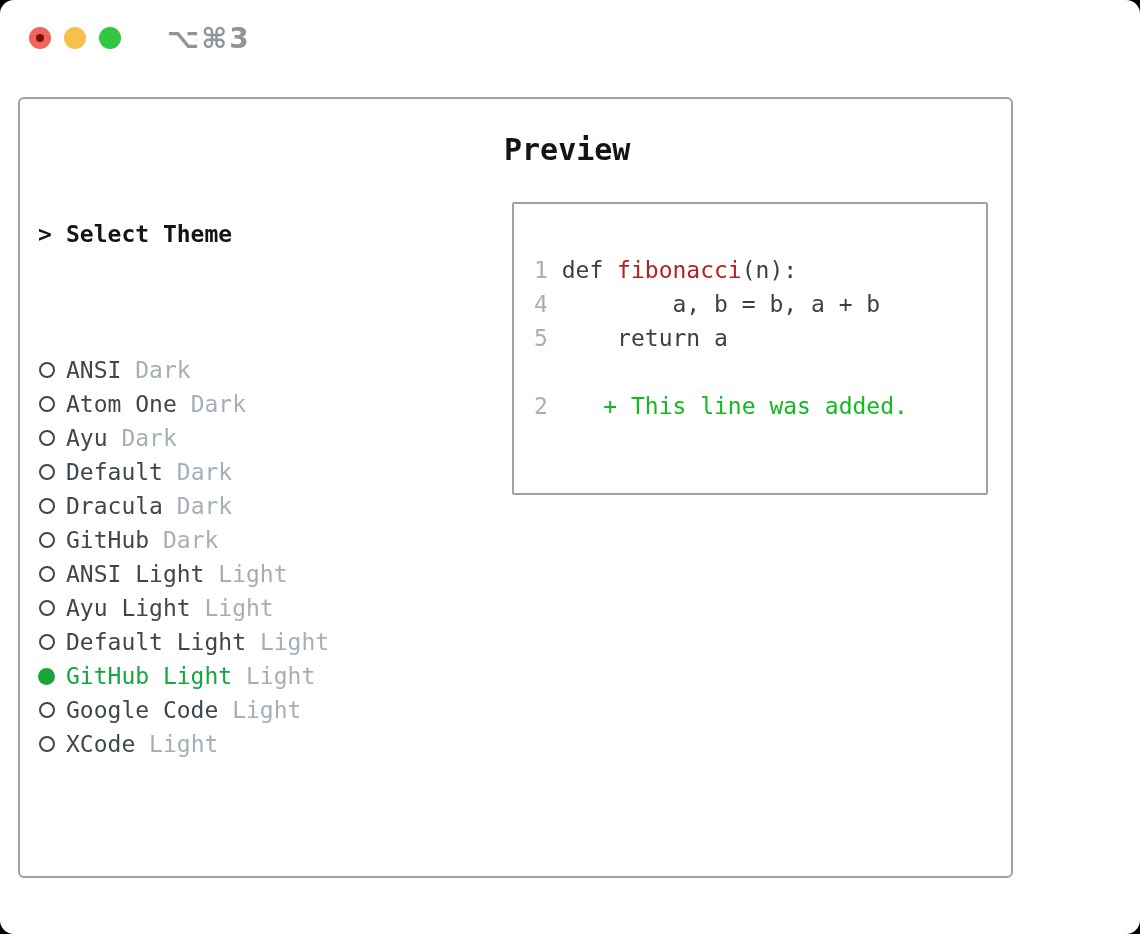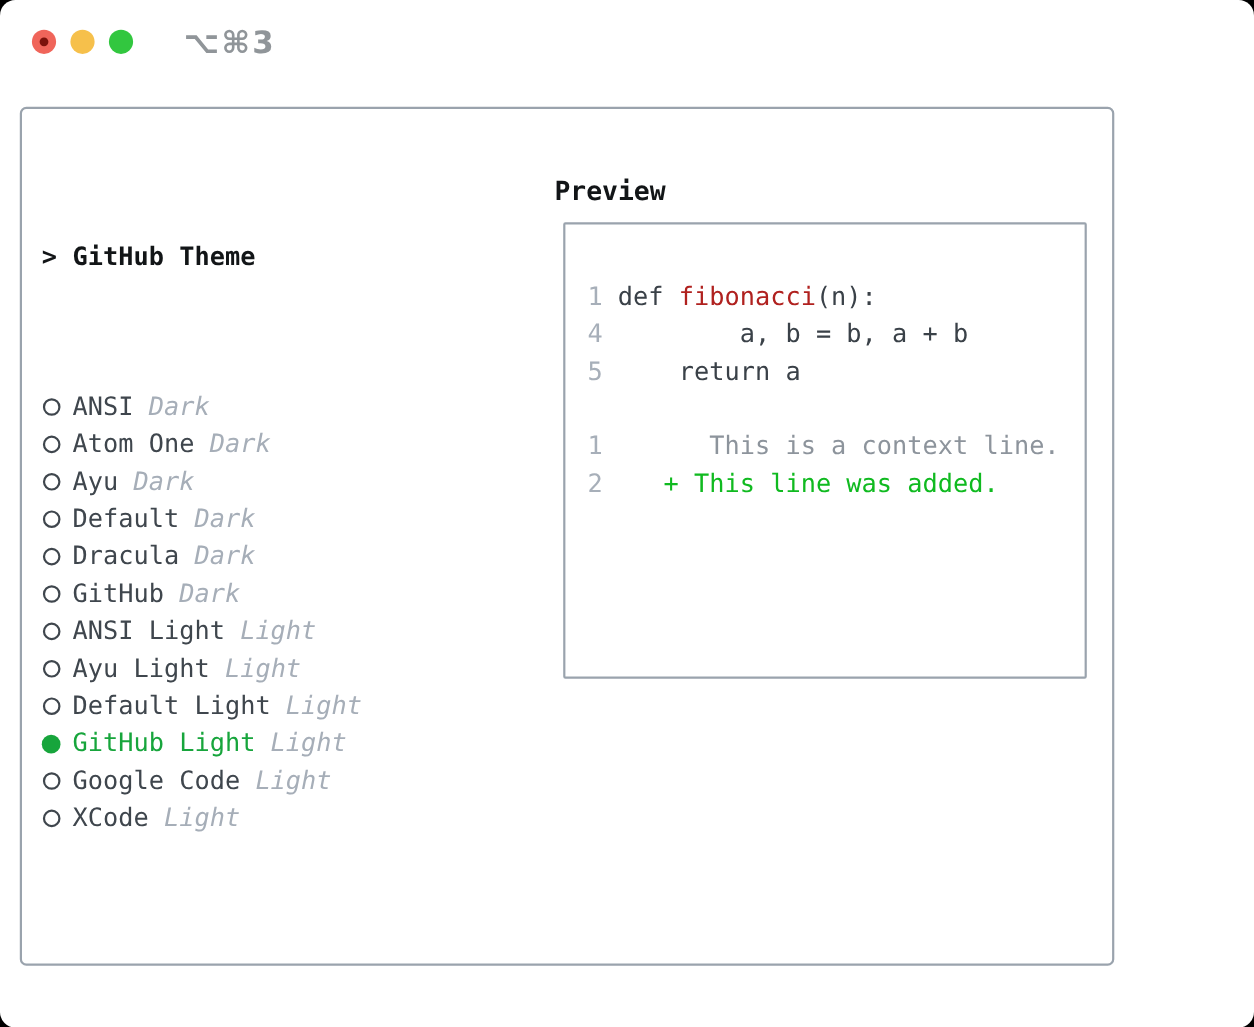--- a/index.html
+++ b/index.html
@@ -26,28 +26,28 @@
   
   .left-col{position:absolute;left:18px;top:50px;font-size:23px;line-height:34px;
        color:var(--text_dark);white-space:pre;}
   .row{height:34px;display:flex;align-items:center;}
   .marker-cell{width:28px;display:inline-flex;align-items:center;flex:0 0 28px;}
   .cursor-glyph{font-weight:bold;color:var(--heading);}
   .ring{width:12px;height:12px;border:2.5px solid var(--text_dark);border-radius:50%;
        margin-left:1px;}
   .dot{width:17px;height:17px;background:var(--accent_green);border-radius:50%;}
   .hdr{font-weight:bold;color:var(--heading);}
-  .variant{color:var(--muted_gray);font-style:italic;}
+  .variant{color:var(--muted_gray);}
   .sel-name{color:var(--accent_green);text-align:right;}
   .gap{height:34px;}
 
   
-  .preview-title{position:absolute;left:484px;top:58px;height:34px;line-height:34px;
-       font-size:24px;font-weight:bold;color:var(--heading);}
-  .preview-box{position:absolute;left:492px;top:103px;width:476px;height:415px;
+  .preview-title{position:absolute;left:484px;top:34px;height:34px;line-height:34px;
+       font-size:30px;font-weight:bold;color:var(--heading);}
+  .preview-box{position:absolute;left:492px;top:103px;width:476px;height:293px;
        border:2px solid var(--border);border-radius:2px;box-sizing:border-box;
        padding:49px 0 0 20px;overflow:hidden;}
   .code-line{height:34px;line-height:34px;font-size:23px;white-space:pre;
        color:var(--code_plain);}
   .tok-lineno{color:var(--lineno);}
   .tok-code{color:var(--code_plain);}
   .tok-func{color:var(--func_red);}
   .tok-num{color:var(--literal_teal);}
   .tok-builtin{color:var(--builtin_blue);}
   .tok-context{color:var(--context_gray);}
@@ -68,21 +68,21 @@
     <div class="win-title">⌥⌘3</div>
   </div>
 
   <div class="panel">
 
     <div class="left-col">
       <div class="row">
         <span class="marker-cell">
           <span class="cursor-glyph">&gt;</span>
         </span>
-        <span class="hdr">GitHub Theme</span>
+        <span class="hdr">Select Theme</span>
       </div>
 
       <div id="theme-list"><div class="row"><span class="marker-cell"><span class="ring"></span></span><span class="">ANSI </span><span class="variant">Dark</span></div><div class="row"><span class="marker-cell"><span class="ring"></span></span><span class="">Atom One </span><span class="variant">Dark</span></div><div class="row"><span class="marker-cell"><span class="ring"></span></span><span class="">Ayu </span><span class="variant">Dark</span></div><div class="row"><span class="marker-cell"><span class="ring"></span></span><span class="">Default </span><span class="variant">Dark</span></div><div class="row"><span class="marker-cell"><span class="ring"></span></span><span class="">Dracula </span><span class="variant">Dark</span></div><div class="row"><span class="marker-cell"><span class="ring"></span></span><span class="">GitHub </span><span class="variant">Dark</span></div><div class="row"><span class="marker-cell"><span class="ring"></span></span><span class="">ANSI Light </span><span class="variant">Light</span></div><div class="row"><span class="marker-cell"><span class="ring"></span></span><span class="">Ayu Light </span><span class="variant">Light</span></div><div class="row"><span class="marker-cell"><span class="ring"></span></span><span class="">Default Light </span><span class="variant">Light</span></div><div class="row"><span class="marker-cell"><span class="dot"></span></span><span class="sel-name">GitHub Light </span><span class="variant">Light</span></div><div class="row"><span class="marker-cell"><span class="ring"></span></span><span class="">Google Code </span><span class="variant">Light</span></div><div class="row"><span class="marker-cell"><span class="ring"></span></span><span class="">XCode </span><span class="variant">Light</span></div></div>
 
       <div class="gap"></div>
 
       
 
       
 
@@ -91,18 +91,17 @@
       
     </div>
 
     <div class="preview-title">Preview</div>
 
     <div class="preview-box" id="preview-box">
         <div class="code-line"><span class="tok-lineno">1 </span><span class="tok-code">def </span><span class="tok-func">fibonacci</span><span class="tok-code">(n):</span></div>
         <div class="code-line"><span class="tok-lineno">4</span><span class="tok-code">         a, b = b, a + b</span></div>
         <div class="code-line"><span class="tok-lineno">5</span><span class="tok-code">     return a</span></div>
         <div class="code-line"></div>
-        <div class="code-line"><span class="tok-lineno">1</span><span class="tok-context">       This is a context line.</span></div>
         <div class="code-line"><span class="tok-lineno">2</span><span class="tok-code">    </span><span class="tok-added">+ This line was added.</span></div>
       </div>
 
   </div>
 </div>
 
 </body></html>

